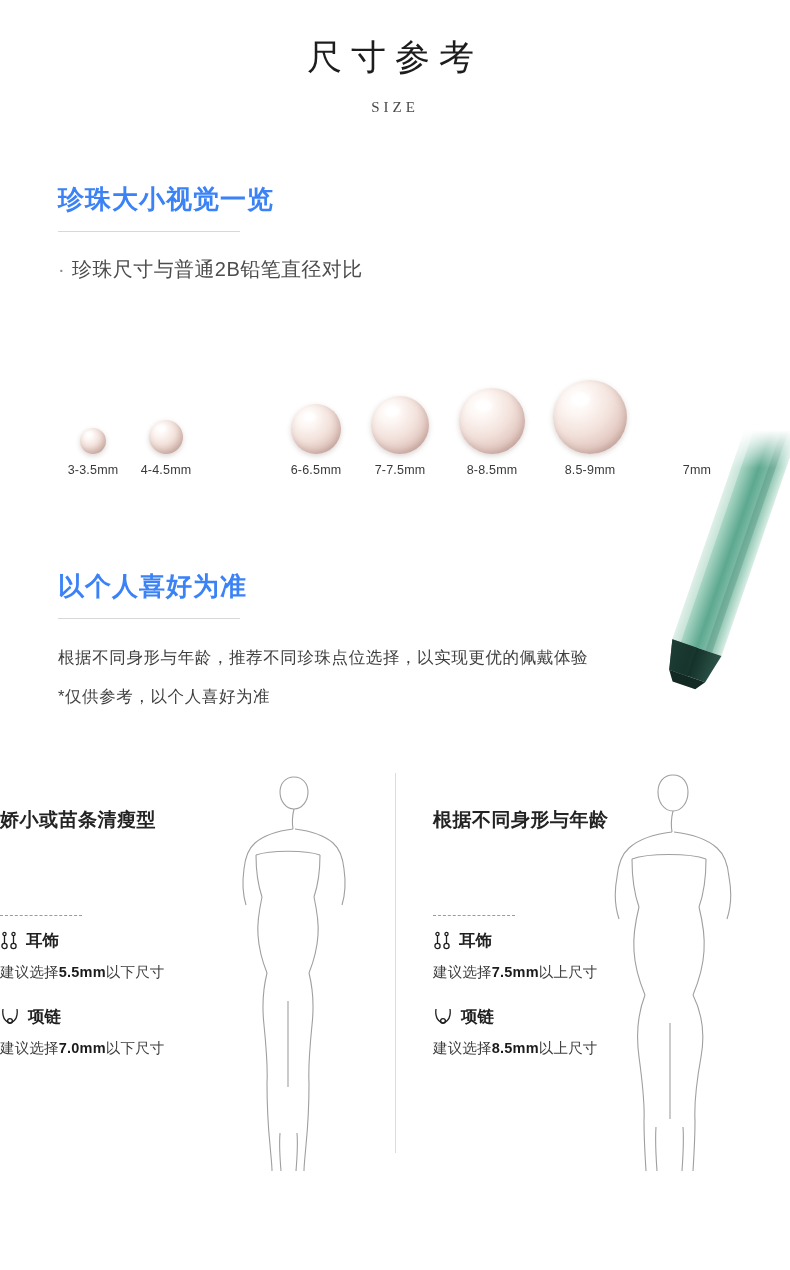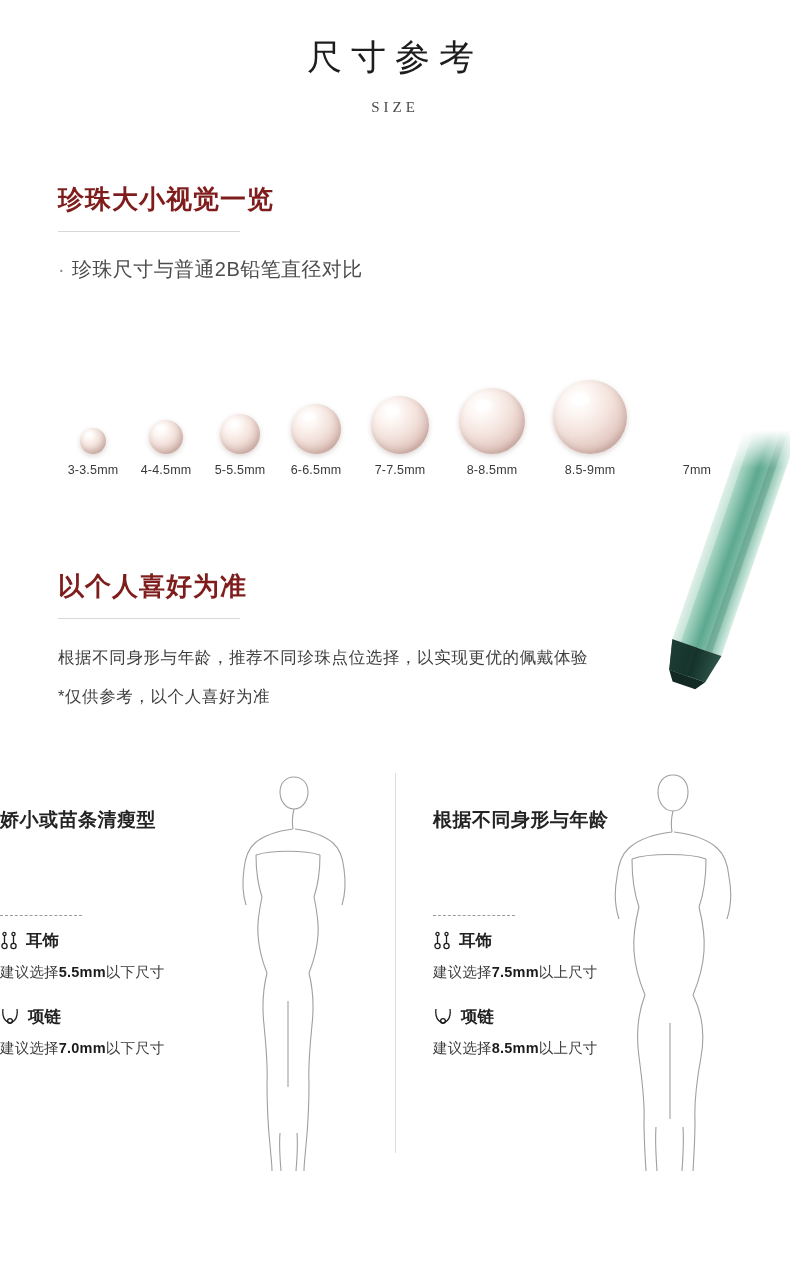--- a/index.html
+++ b/index.html
@@ -36,21 +36,21 @@
     font-family: "Liberation Serif", serif;
   }
 
   
   .section {
     position: relative;
   }
   .section-heading {
     font-size: 26px;
     font-weight: 700;
-    color: #7f1d1d;
+    color: #3b82f6;
     letter-spacing: 1px;
   }
   .heading-rule {
     width: 182px;
     height: 1px;
     background: #d8d8d8;
     margin-top: 14px;
   }
 
   
@@ -256,24 +256,20 @@
   </svg>
 
   <div id="pearl-row">
     <div class="pearl-item" style="left:0px;width:70px;">
       <div class="pearl" style="width:26px;height:26px;"></div>
       <div class="pearl-label">3-3.5mm</div>
     </div>
     <div class="pearl-item" style="left:72px;width:72px;">
       <div class="pearl" style="width:34px;height:34px;"></div>
       <div class="pearl-label">4-4.5mm</div>
-    </div>
-    <div class="pearl-item" style="left:146px;width:72px;">
-      <div class="pearl" style="width:40px;height:40px;"></div>
-      <div class="pearl-label">5-5.5mm</div>
     </div>
     <div class="pearl-item" style="left:221px;width:74px;">
       <div class="pearl" style="width:50px;height:50px;"></div>
       <div class="pearl-label">6-6.5mm</div>
     </div>
     <div class="pearl-item" style="left:303px;width:78px;">
       <div class="pearl" style="width:58px;height:58px;"></div>
       <div class="pearl-label">7-7.5mm</div>
     </div>
     <div class="pearl-item" style="left:394px;width:80px;">

